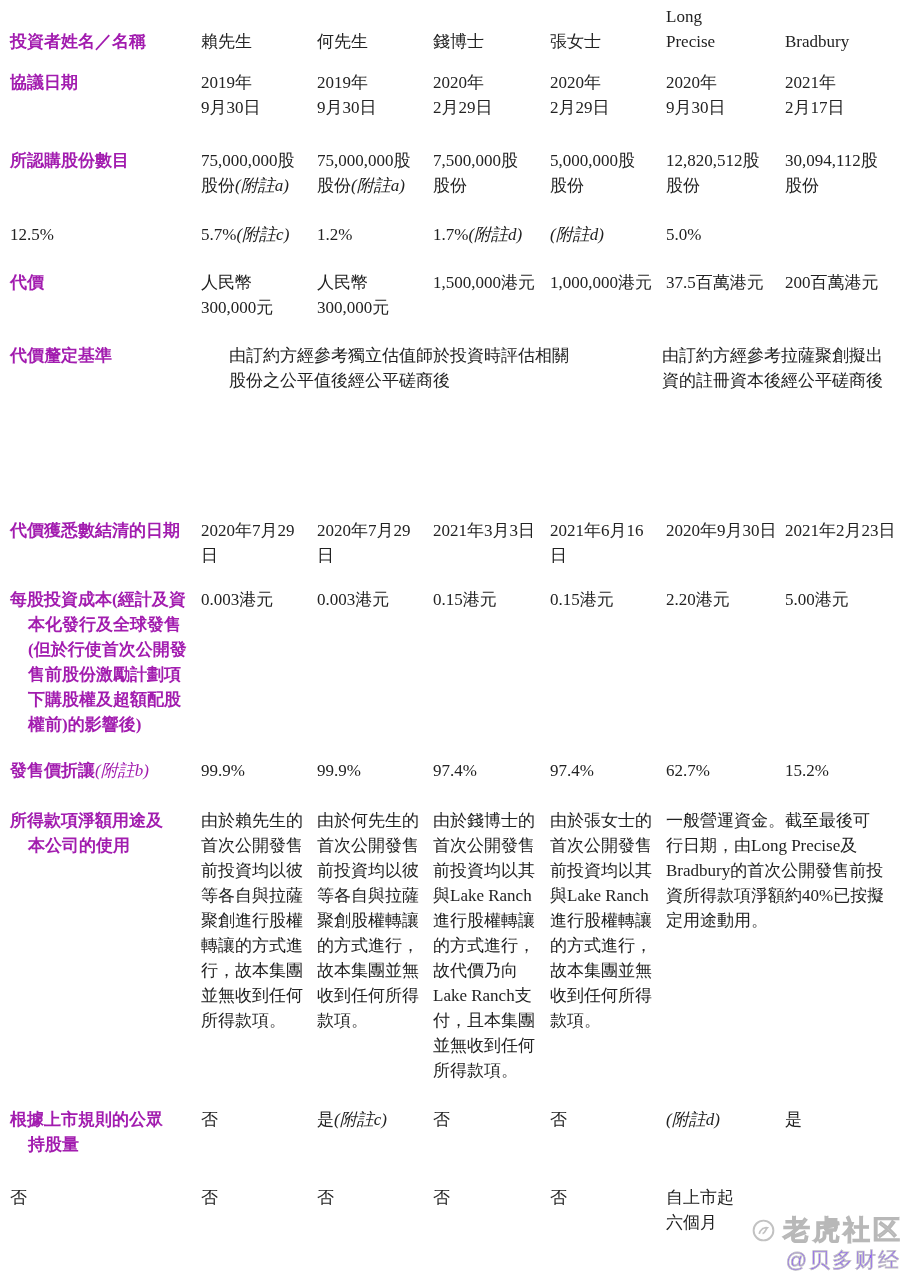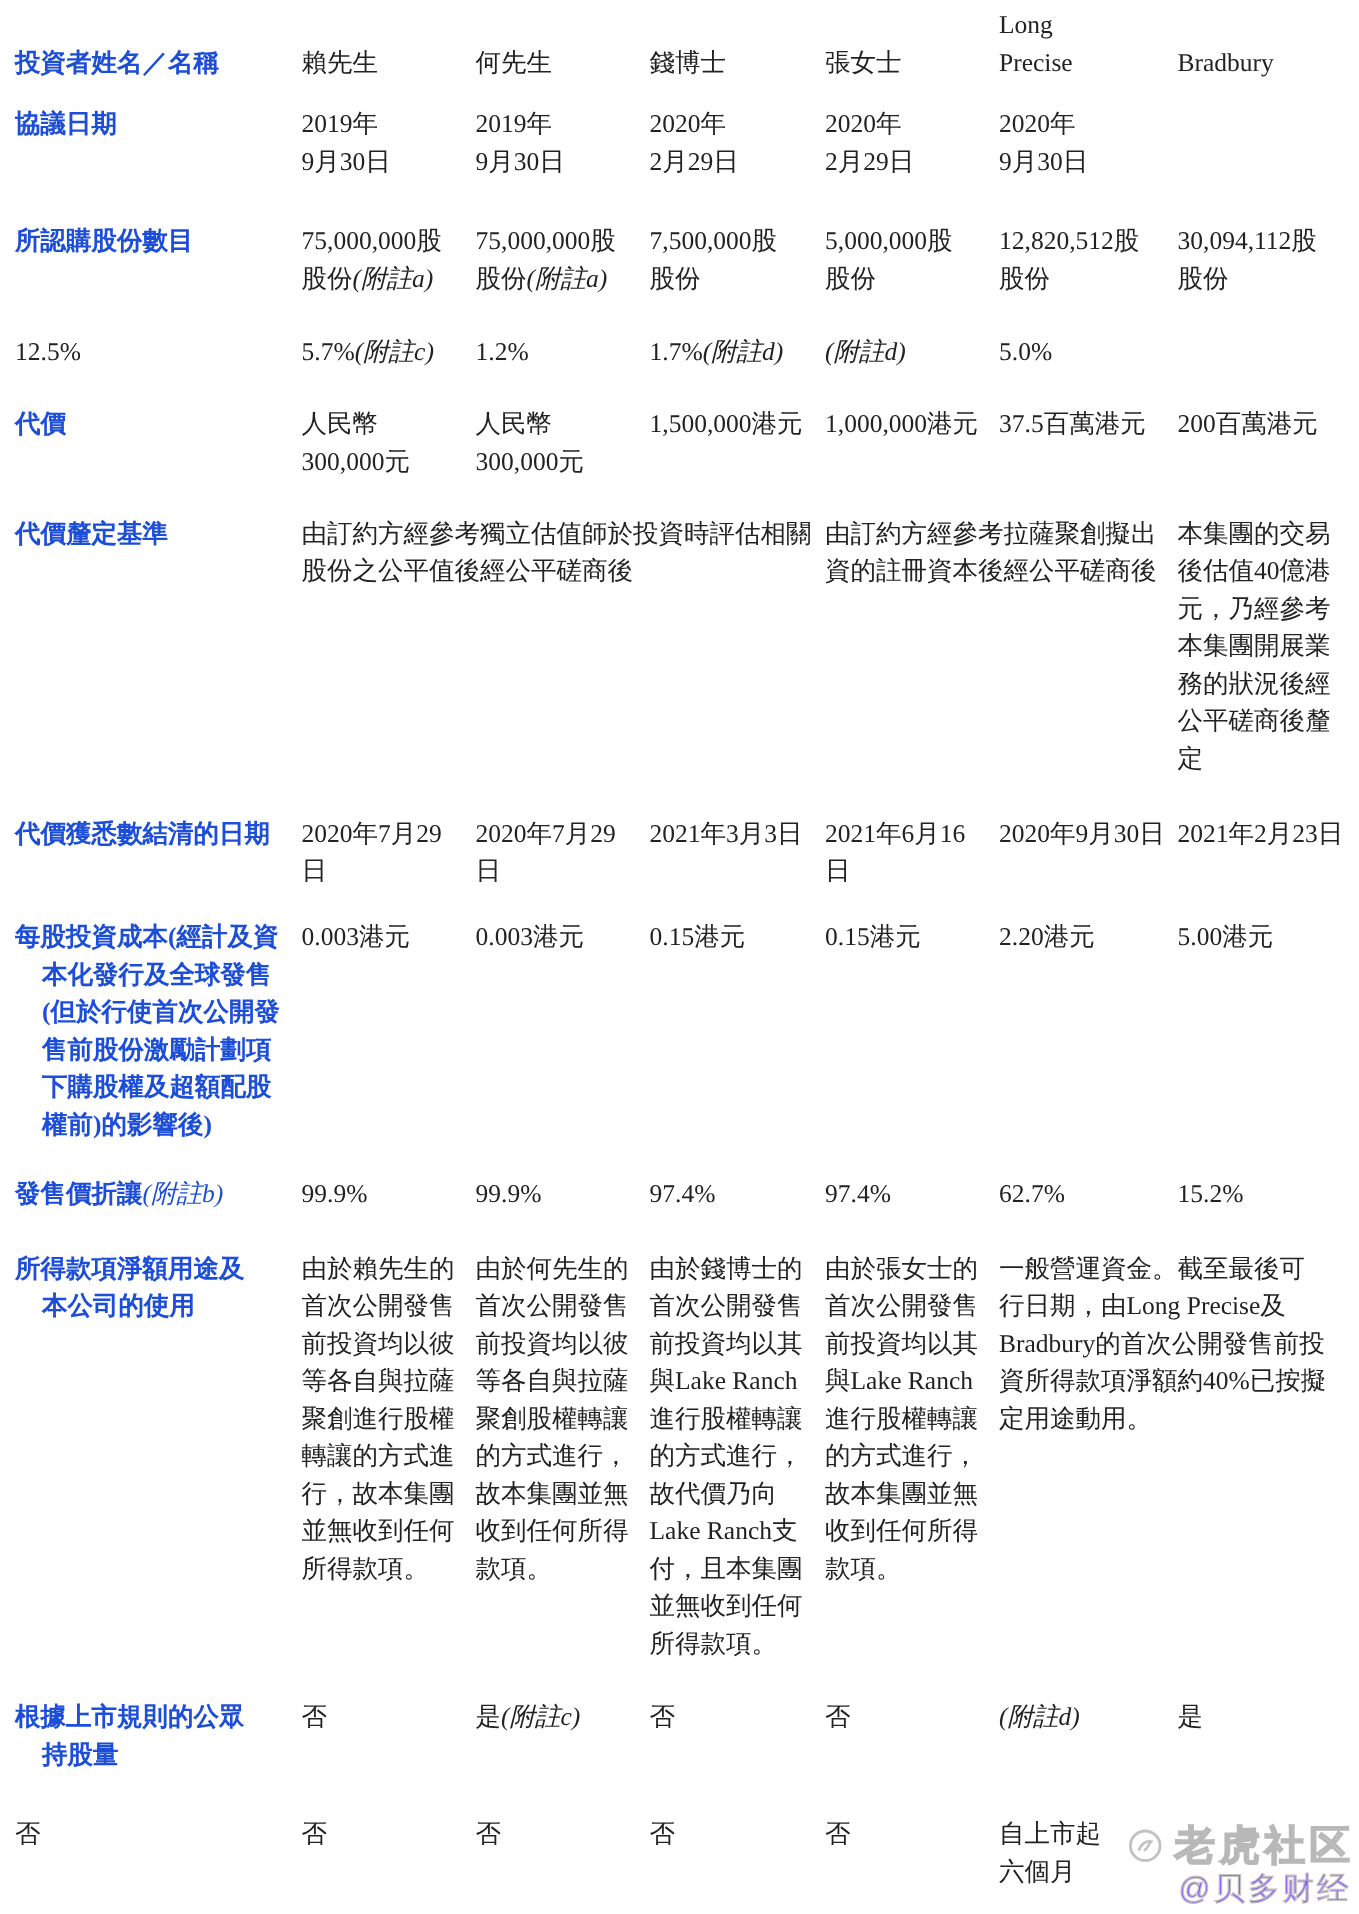--- a/index.html
+++ b/index.html
@@ -17,29 +17,29 @@
   .row{
     display:grid;
     grid-template-columns:191px 116px 116px 117px 116px 119px 111px;
     align-items:start;
   }
   .r0{align-items:end;margin-bottom:16px;}
   .r1{margin-bottom:28px;}
   .r2{margin-bottom:24px;}
   .r3{margin-bottom:23px;}
   .r4{margin-bottom:23px;}
-  .r5{margin-bottom:25px;}
+  .r5{gap:28px;}
   .r6{margin-bottom:19px;}
   .r7{margin-bottom:21px;}
   .r8{margin-bottom:25px;}
   .r9{margin-bottom:24px;}
   .r10{margin-bottom:28px;}
   .r11{margin-bottom:0;}
   .lbl{
-    font-weight:bold;color:#1d4ed8;
+    font-weight:bold;color:#a21caf;
     padding-left:18px;text-indent:-18px;
     white-space:pre;
   }
   .lbl .note{font-weight:normal;}
   .cell{padding-right:4px;}
   .cell .t{white-space:pre;}
   .note{font-style:italic;}
   .s2{grid-column:span 2;}
   .s3{grid-column:span 3;}
   
@@ -94,20 +94,22 @@
       <div class="cell"><span class="t">2019年
 9月30日</span><em class="note"></em></div>
       <div class="cell"><span class="t">2019年
 9月30日</span><em class="note"></em></div>
       <div class="cell"><span class="t">2020年
 2月29日</span><em class="note"></em></div>
       <div class="cell"><span class="t">2020年
 2月29日</span><em class="note"></em></div>
       <div class="cell"><span class="t">2020年
 9月30日</span><em class="note"></em></div>
+      <div class="cell"><span class="t">2021年
+2月17日</span><em class="note"></em></div>
     </div>
 
     <div class="row r2">
       <div class="lbl"><span class="t">所認購股份數目</span><em class="note"></em></div>
       <div class="cell"><span class="t">75,000,000股
 股份</span><em class="note">(附註a)</em></div>
       <div class="cell"><span class="t">75,000,000股
 股份</span><em class="note">(附註a)</em></div>
       <div class="cell"><span class="t">7,500,000股
 股份</span><em class="note"></em></div>

